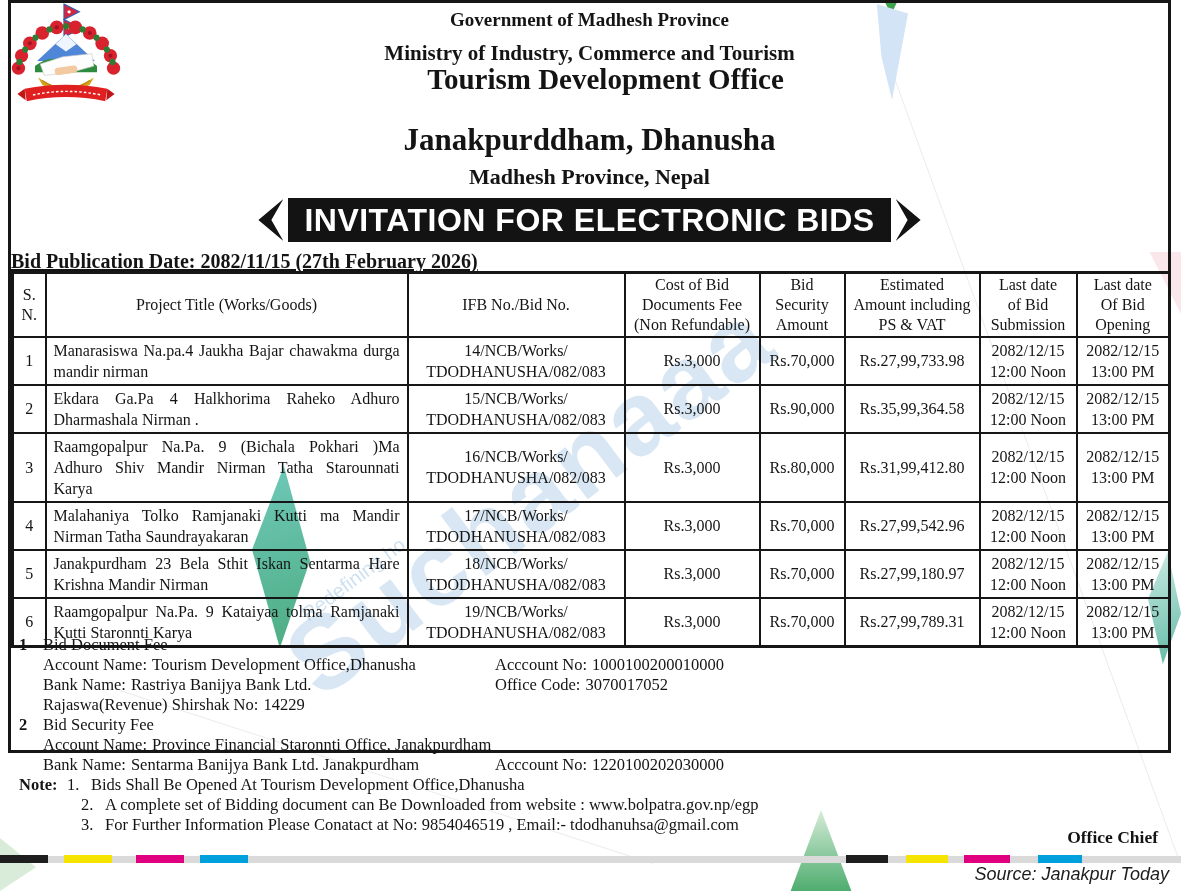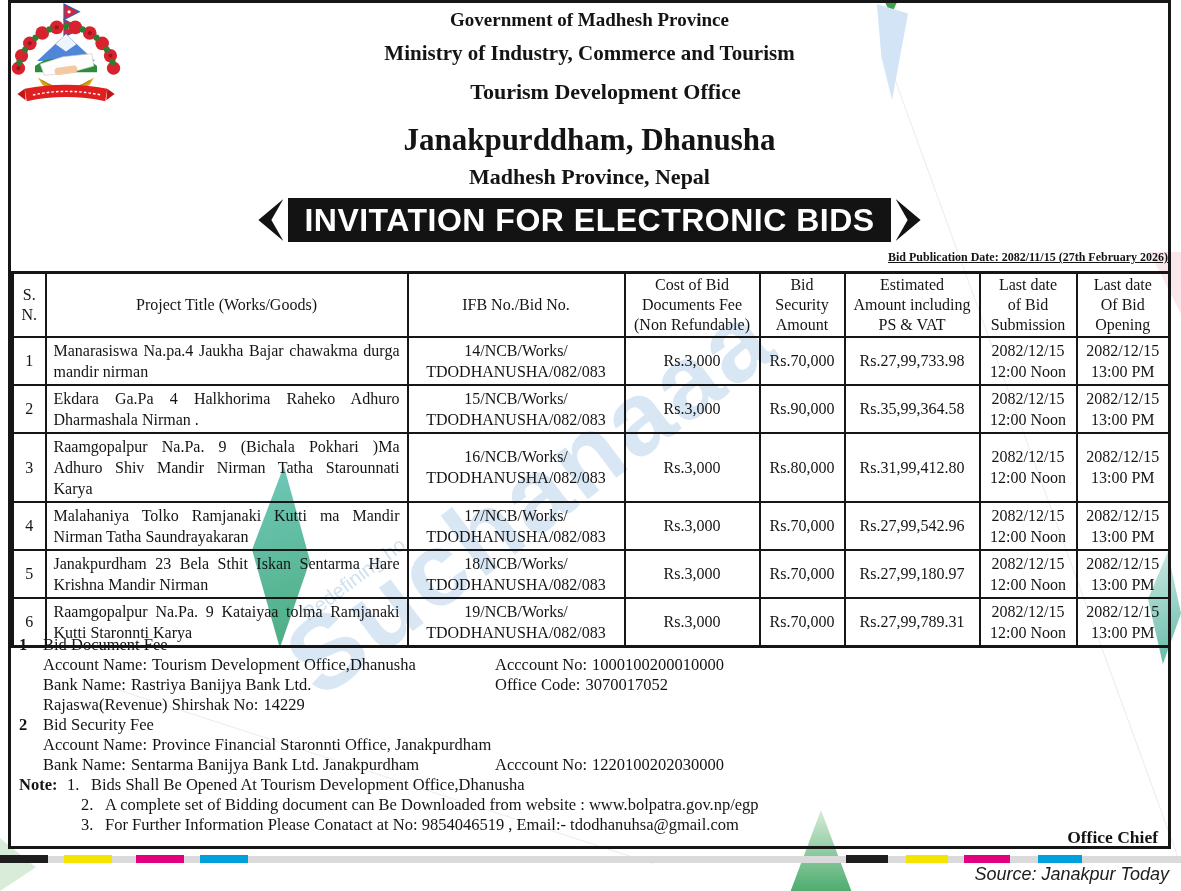--- a/index.html
+++ b/index.html
@@ -3,40 +3,40 @@
 <meta charset="utf-8">
 <style>
   * { margin:0; padding:0; box-sizing:border-box; }
   body { background:#fff; font-family:"Liberation Serif", serif; }
   .page { position:relative; width:1181px; height:891px; background:#ffffff; overflow:hidden; }
 
   
   .deco { position:absolute; pointer-events:none; }
   .crease { position:absolute; height:1px; background:rgba(110,110,110,.14); transform-origin:left top; }
 
-  .doc { position:absolute; left:8px; top:0; width:1163px; height:849px; border:3px solid #161616; background:transparent; }
+  .doc { position:absolute; left:8px; top:0; width:1163px; height:753px; border:3px solid #161616; background:transparent; }
 
   
   .emblem { position:absolute; left:4px; top:2px; width:124px; height:124px; }
 
   
   .hline { position:absolute; left:0; width:100%; text-align:center; color:#141414; font-weight:bold; }
   .h-gov     { top:6px;   font-size:19px; }
   .h-min     { top:38px;  font-size:21px; }
-  .h-office  { top:76px;  font-size:22px;padding-left:32px; }
+  .h-office  { top:60px;  font-size:29px;padding-left:32px; }
   .h-place   { top:119px; font-size:31px; }
   .h-prov    { top:161px; font-size:22px; }
 
   .banner-row { position:absolute; top:194px; left:0; width:100%; height:46px; display:flex; justify-content:center; align-items:center; gap:5px; }
   .banner { background:#131313; color:#fff; font-family:"Liberation Sans", sans-serif; font-weight:bold; font-size:32px; letter-spacing:.5px; padding:2px 16px 5px; height:44px; line-height:40px; }
   .arrow { width:25px; height:42px; background:#131313; }
   .arrow.left  { clip-path:polygon(100% 0, 0 50%, 100% 100%, 52% 50%); }
   .arrow.right { clip-path:polygon(0 0, 100% 50%, 0 100%, 48% 50%); }
 
-  .pubdate { position:absolute; top:247px; left:0; width:100%; text-align:right; font-weight:bold; font-size:12px; text-decoration:underline; color:#141414; }
+  .pubdate { position:absolute; top:247px; left:0; width:100%; text-align:left; font-weight:bold; font-size:20px; text-decoration:underline; color:#141414; }
 
   
   table.bids { position:absolute; top:268px; left:0; width:1157px; border-collapse:collapse; table-layout:fixed; color:#141414; }
   table.bids, table.bids td, table.bids th { border:2px solid #161616; }
   table.bids { border-width:3px; }
   table.bids th { font-weight:normal; font-size:16px; text-align:center; vertical-align:middle; line-height:20px; }
   table.bids td { font-size:16px; vertical-align:middle; line-height:21px; }
   .pre { white-space:pre-line; }
   .c { text-align:center; }
   .title-cell { text-align:justify; text-align-last:left; padding:2px 7px; line-height:22px; }

